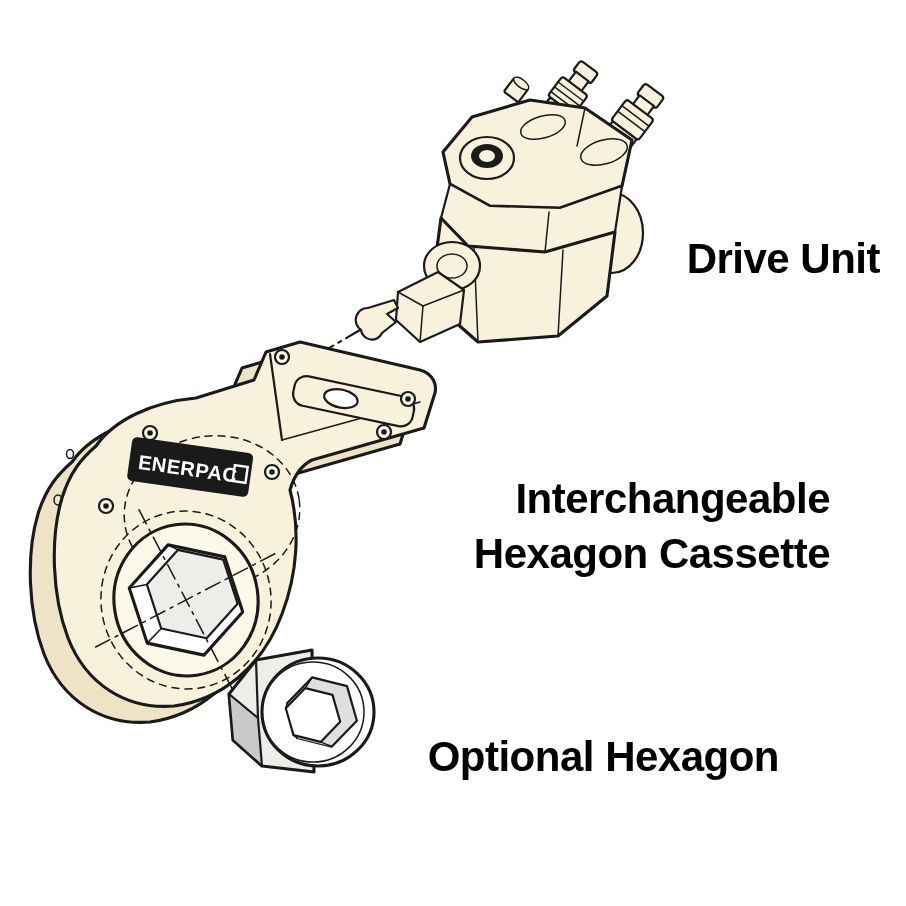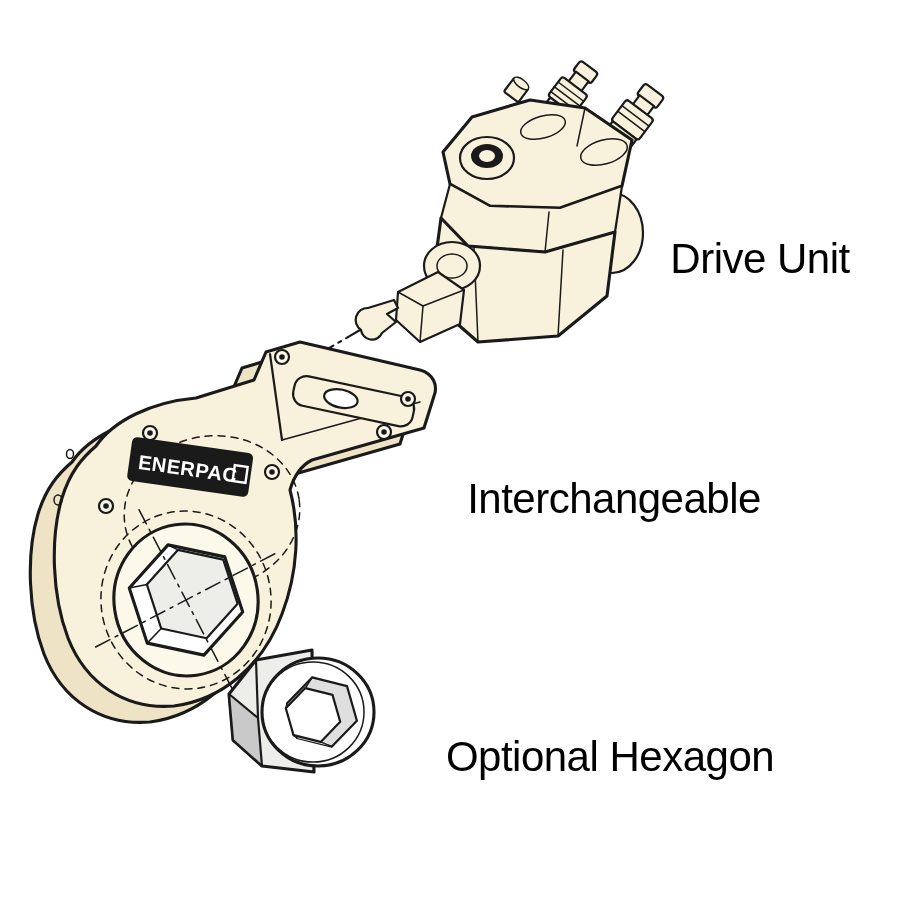--- a/index.html
+++ b/index.html
@@ -7,26 +7,26 @@
   body{
     width:906px;height:906px;
     background:var(--paper,#FFFFFF);
     font-family:"Liberation Sans",sans-serif;
     position:relative;overflow:hidden;
   }
   .stage{position:absolute;inset:0;}
   svg{position:absolute;left:0;top:0;}
   .label{
     position:absolute;
-    font-weight:400;
+    font-weight:700;
     font-size:42px;
     line-height:1.3;
     letter-spacing:-0.5px;
     color:#000;
-    text-align:center;
+    text-align:right;
     white-space:nowrap;
   }
   
   .ln{stroke:var(--outline,#1A1A1A);stroke-linejoin:round;stroke-linecap:round;fill:none;}
   .lw1{stroke-width:1.5;}
   .lw2{stroke-width:2.2;}
   .lw3{stroke-width:3.1;}
   .f-cream{fill:var(--body-fill,#F8F1DB);}
   .f-cream-dk{fill:var(--body-shade,#EEE3C4);}
   .f-cream-lt{fill:#FCF8EA;}
@@ -175,19 +175,20 @@
       </g>
     </g>
   </svg>
 
   <div class="label" style="left:640px;top:232px;width:240px;">
     <span>Drive Unit</span>
   </div>
 
   <div class="label" style="left:398px;top:472px;width:432px;">
     <div>Interchangeable</div>
+    <div>Hexagon Cassette</div>
   </div>
 
-  <div class="label" style="left:404px;top:730px;width:412px;">
+  <div class="label" style="left:367px;top:730px;width:412px;">
     <div>Optional Hexagon</div>
   </div>
 
 </div>
 
 </body></html>

